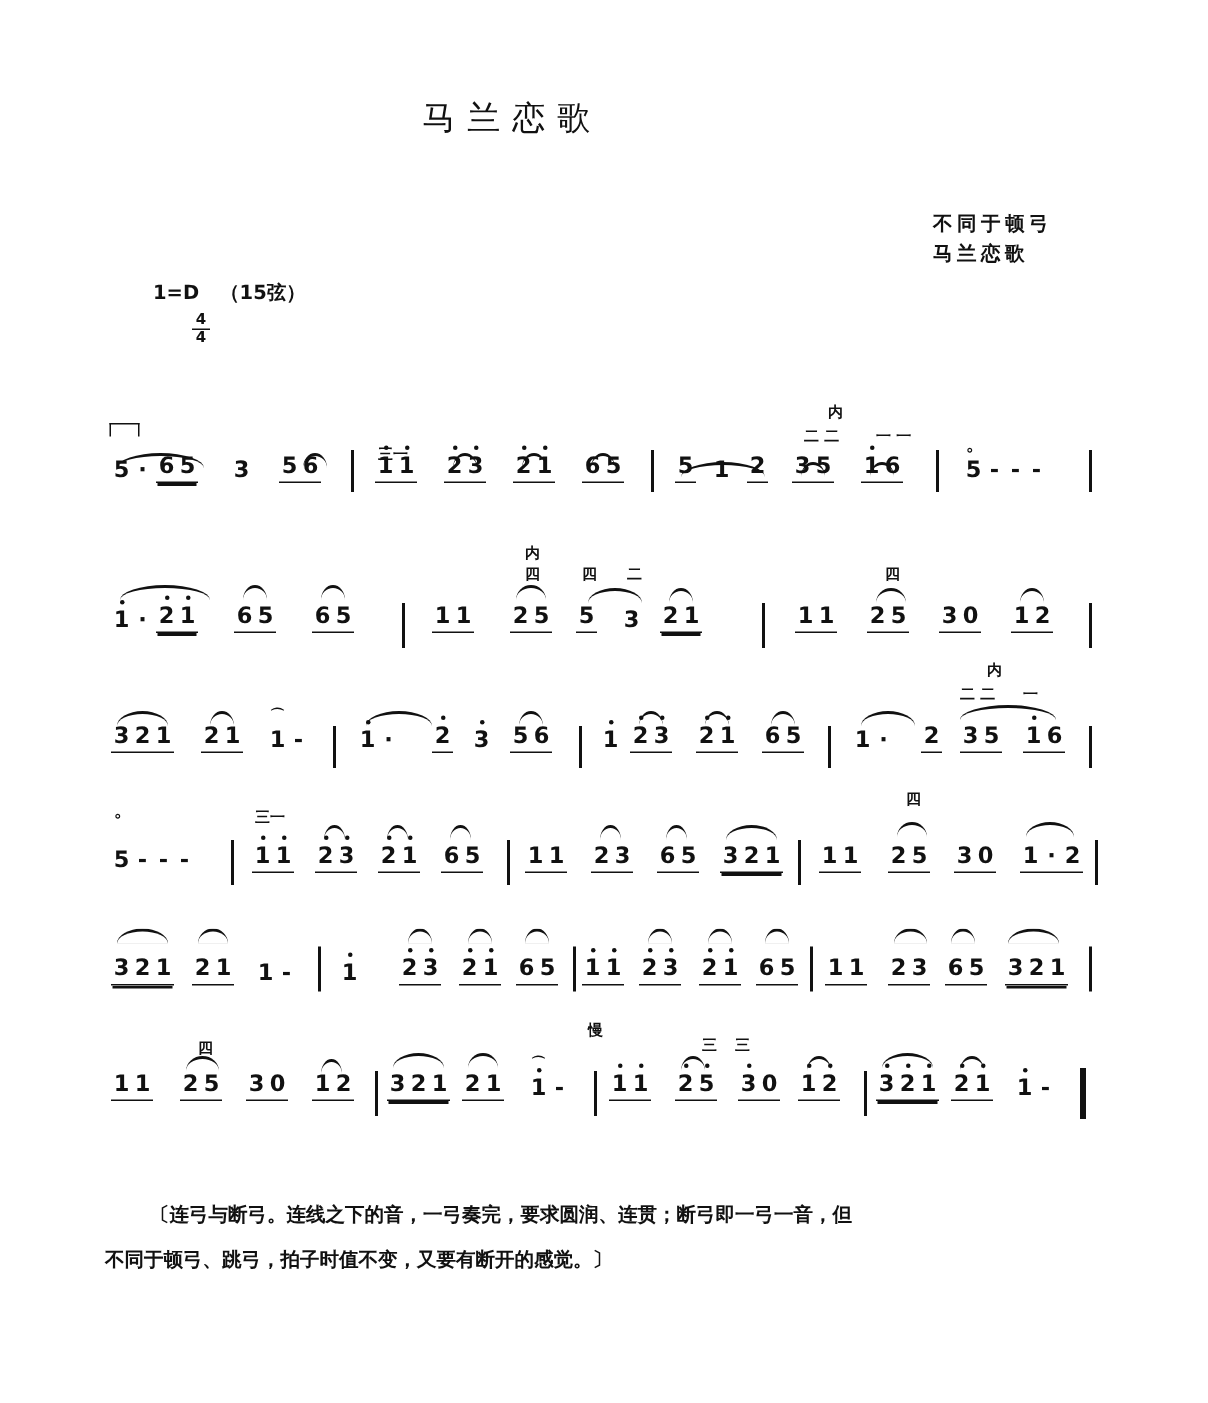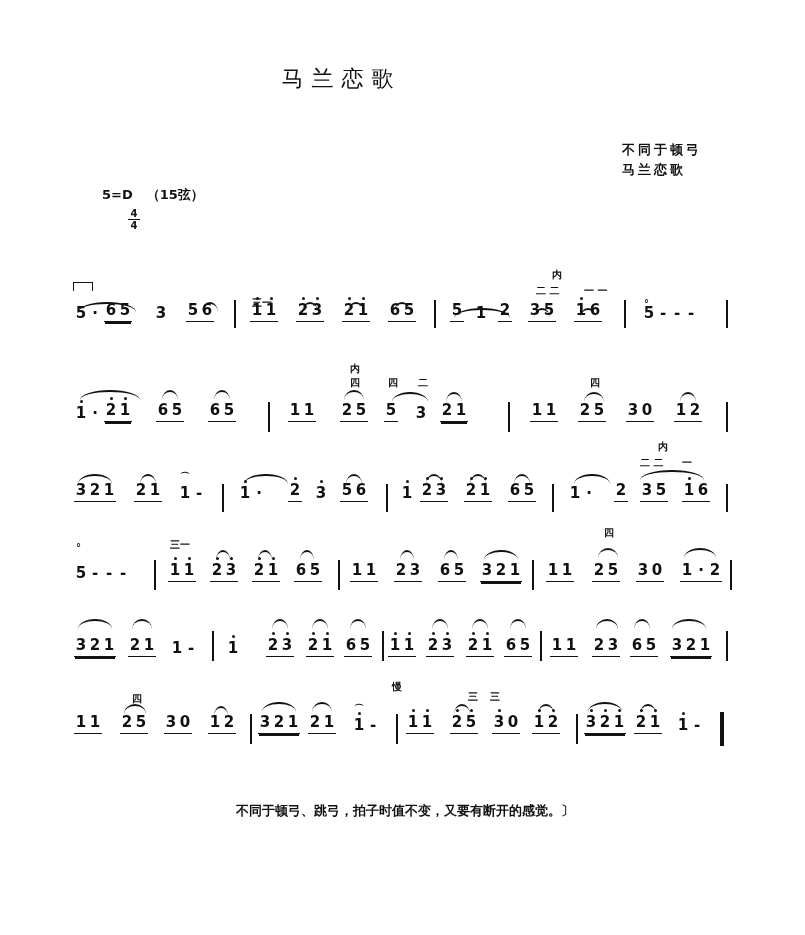--- a/index.html
+++ b/index.html
@@ -15,32 +15,32 @@
   .barline { position:absolute; width:1.5px; background:#111; }
   .barline.final { width:4px; }
   .grp { position:absolute; bottom:18px; display:flex; font-weight:bold; font-size:15px; }
   .grp.u1 { border-bottom:1.5px solid #111; padding-bottom:2px; }
   .grp.u2 { border-bottom:1.5px solid #111; padding-bottom:2px; box-shadow:0 3px 0 -1px #111; }
   .n { position:relative; width:14px; text-align:center; }
   .n.hi::before { content:""; position:absolute; top:-4px; left:6px; width:3px; height:3px; background:#111; border-radius:50%; }
   .slur { position:absolute; border-top:2px solid #111; border-radius:50% 50% 0 0 / 100% 100% 0 0; height:8px; }
   .mark { position:absolute; font-size:10px; font-weight:bold; }
   .note-text { position:absolute; top:796px; left:100px; width:640px; font-size:13px; line-height:30px; font-weight:bold; }
-  .note-text .l2 { margin-left:-30px;text-align:center; }
+  .note-text .l2 { margin-left:-30px; }
 </style>
 </head>
 <body>
 
 <div class="title">马兰恋歌</div>
 <div class="credits">
   <div>不同于顿弓</div>
   <div>马兰恋歌</div>
 </div>
 <div class="key">
-  <span>5=D</span><span class="paren">（15弦）</span>
+  <span>1=D</span><span class="paren">（15弦）</span>
 </div>
 <div class="timesig">
   <div>4</div>
   <div class="bar">4</div>
 </div>
 <div class="bowmark"></div>
 
 <div class="row" style="top:260px">
   <div class="slur" style="left:4px;top:42px;width:58px"></div>
   <div class="slur" style="left:128px;top:42px;width:16px"></div>
@@ -486,14 +486,15 @@
       <span class="n hi">1</span>
     </div>
   <div class="grp" style="left:602px">
       <span class="n hi">1</span>
       <span class="n">-</span>
     </div>
   <div class="barline final" style="left:646px;top:40px;height:34px"></div>
 </div>
 
 <div class="note-text">
+  <div>〔连弓与断弓。连线之下的音，一弓奏完，要求圆润、连贯；断弓即一弓一音，但</div>
   <div class="l2">不同于顿弓、跳弓，拍子时值不变，又要有断开的感觉。〕</div>
 </div>
 
 </body></html>

